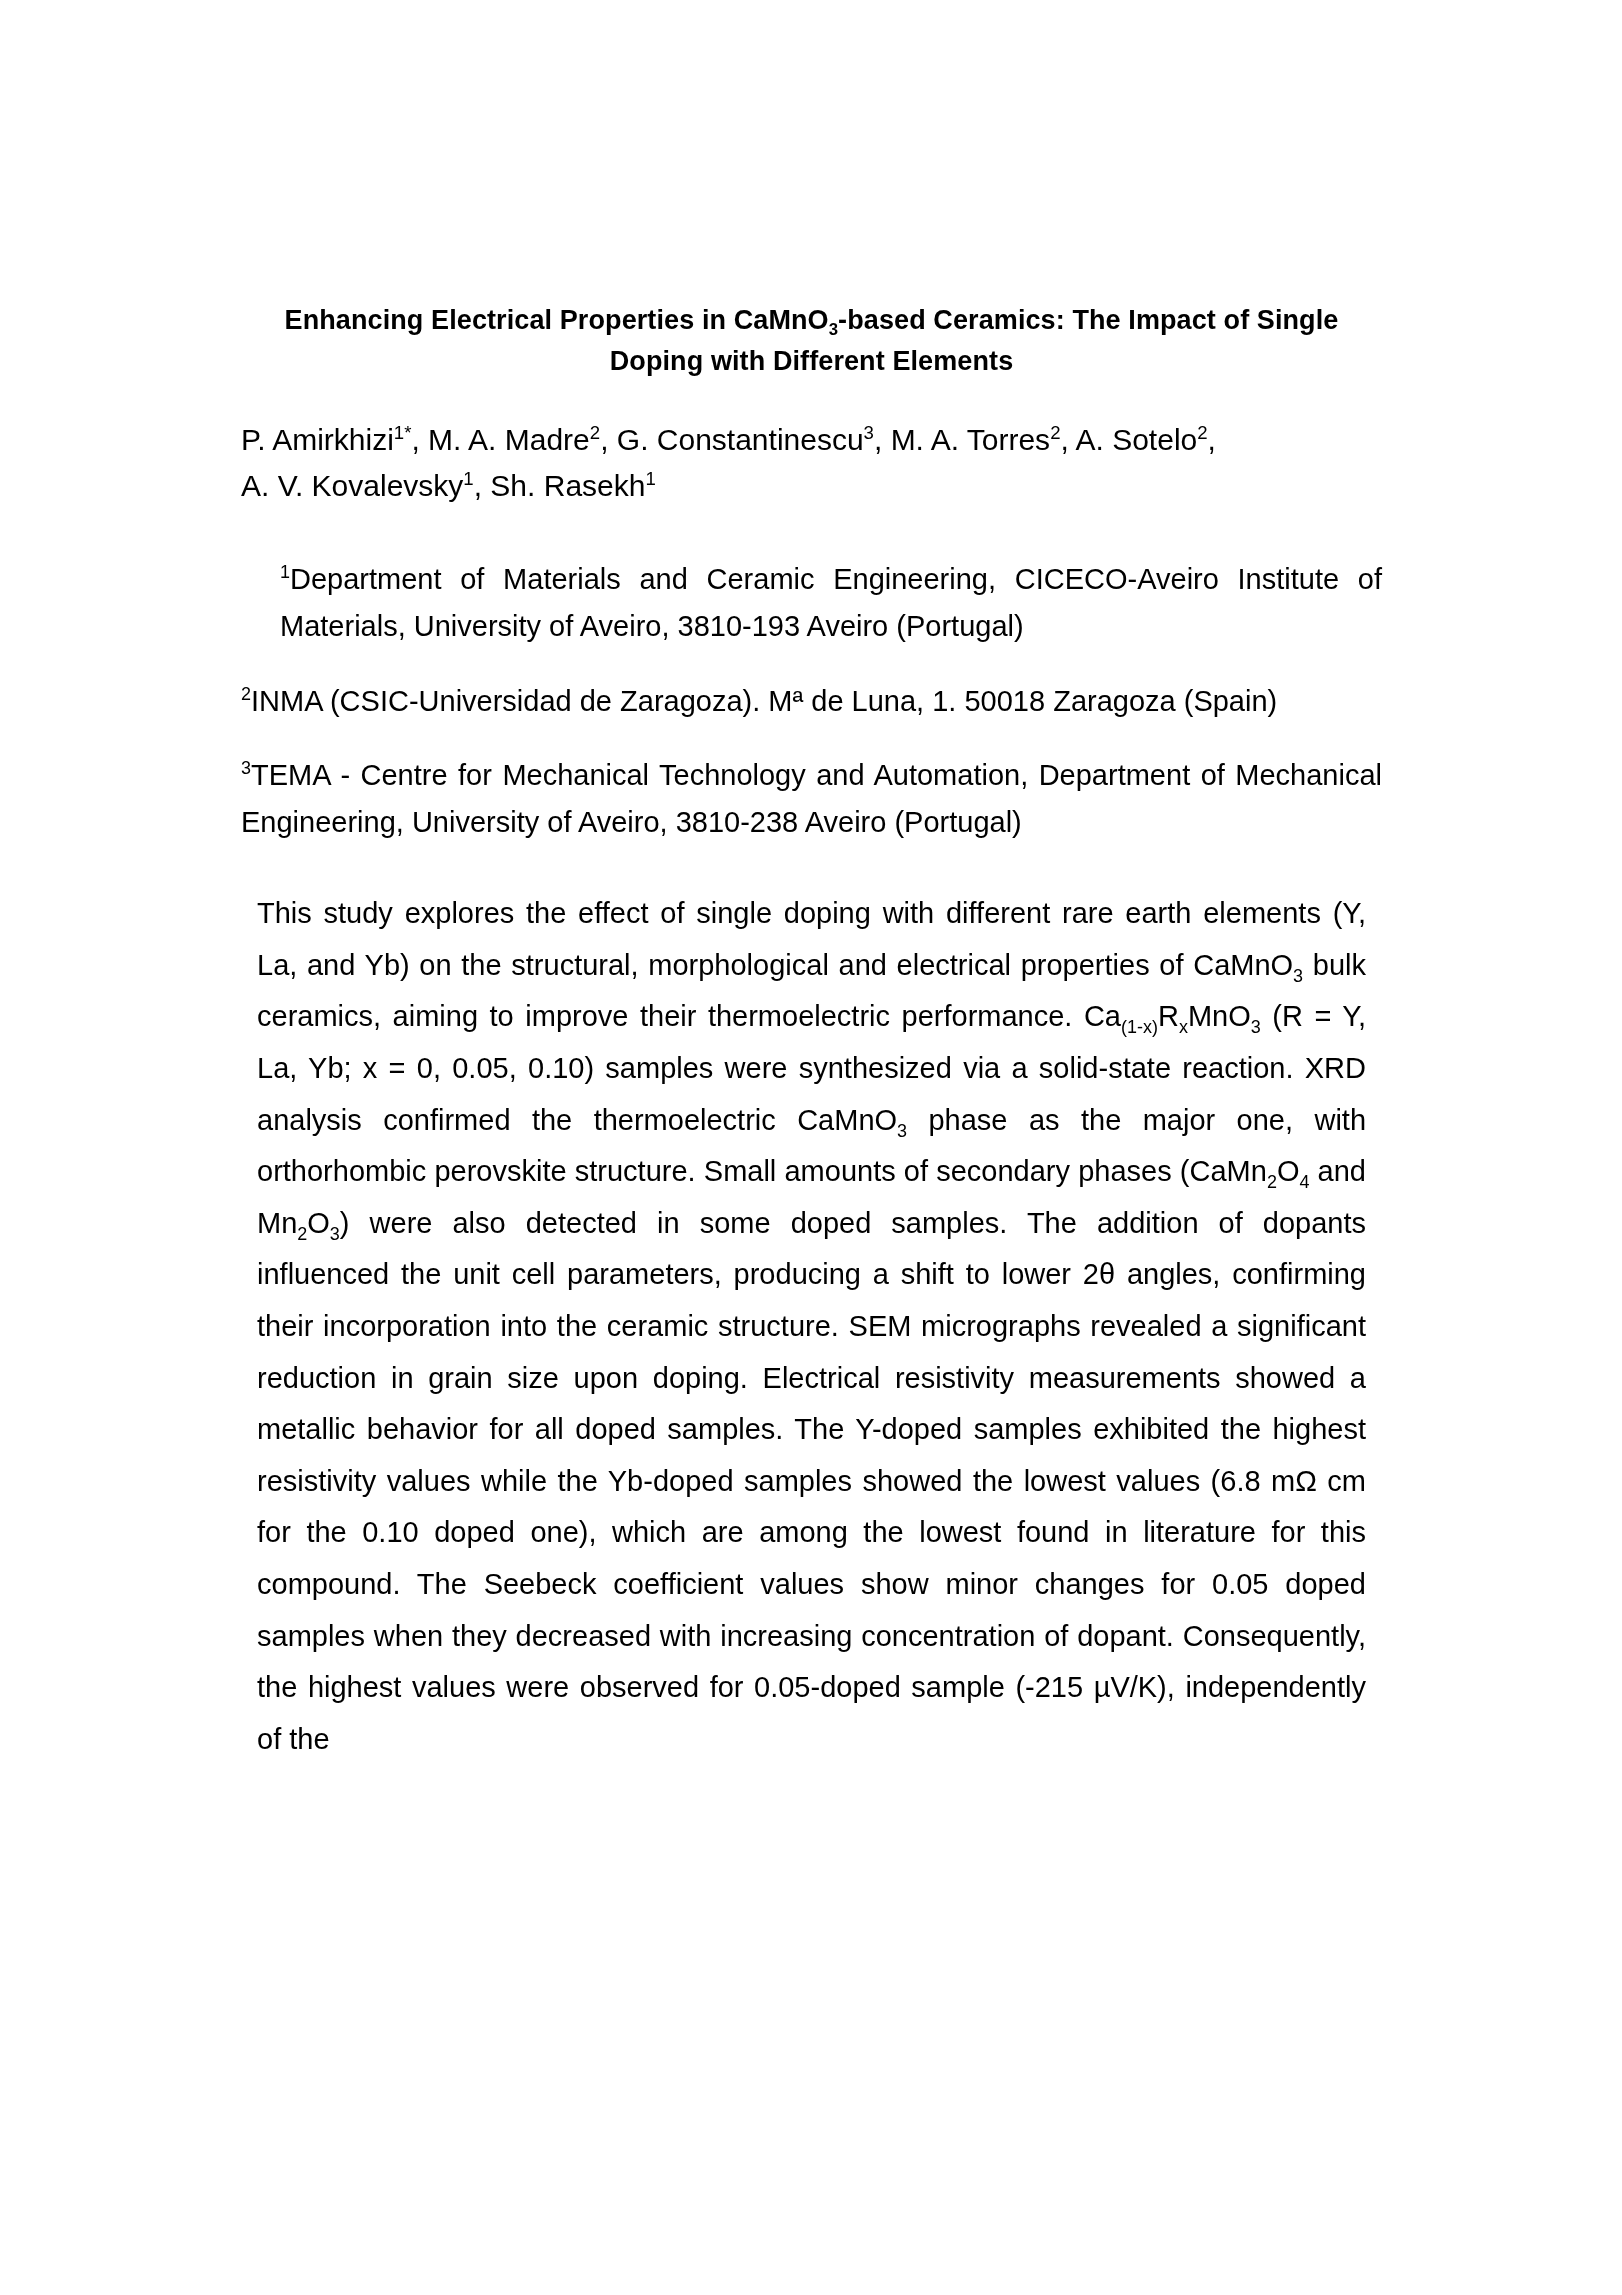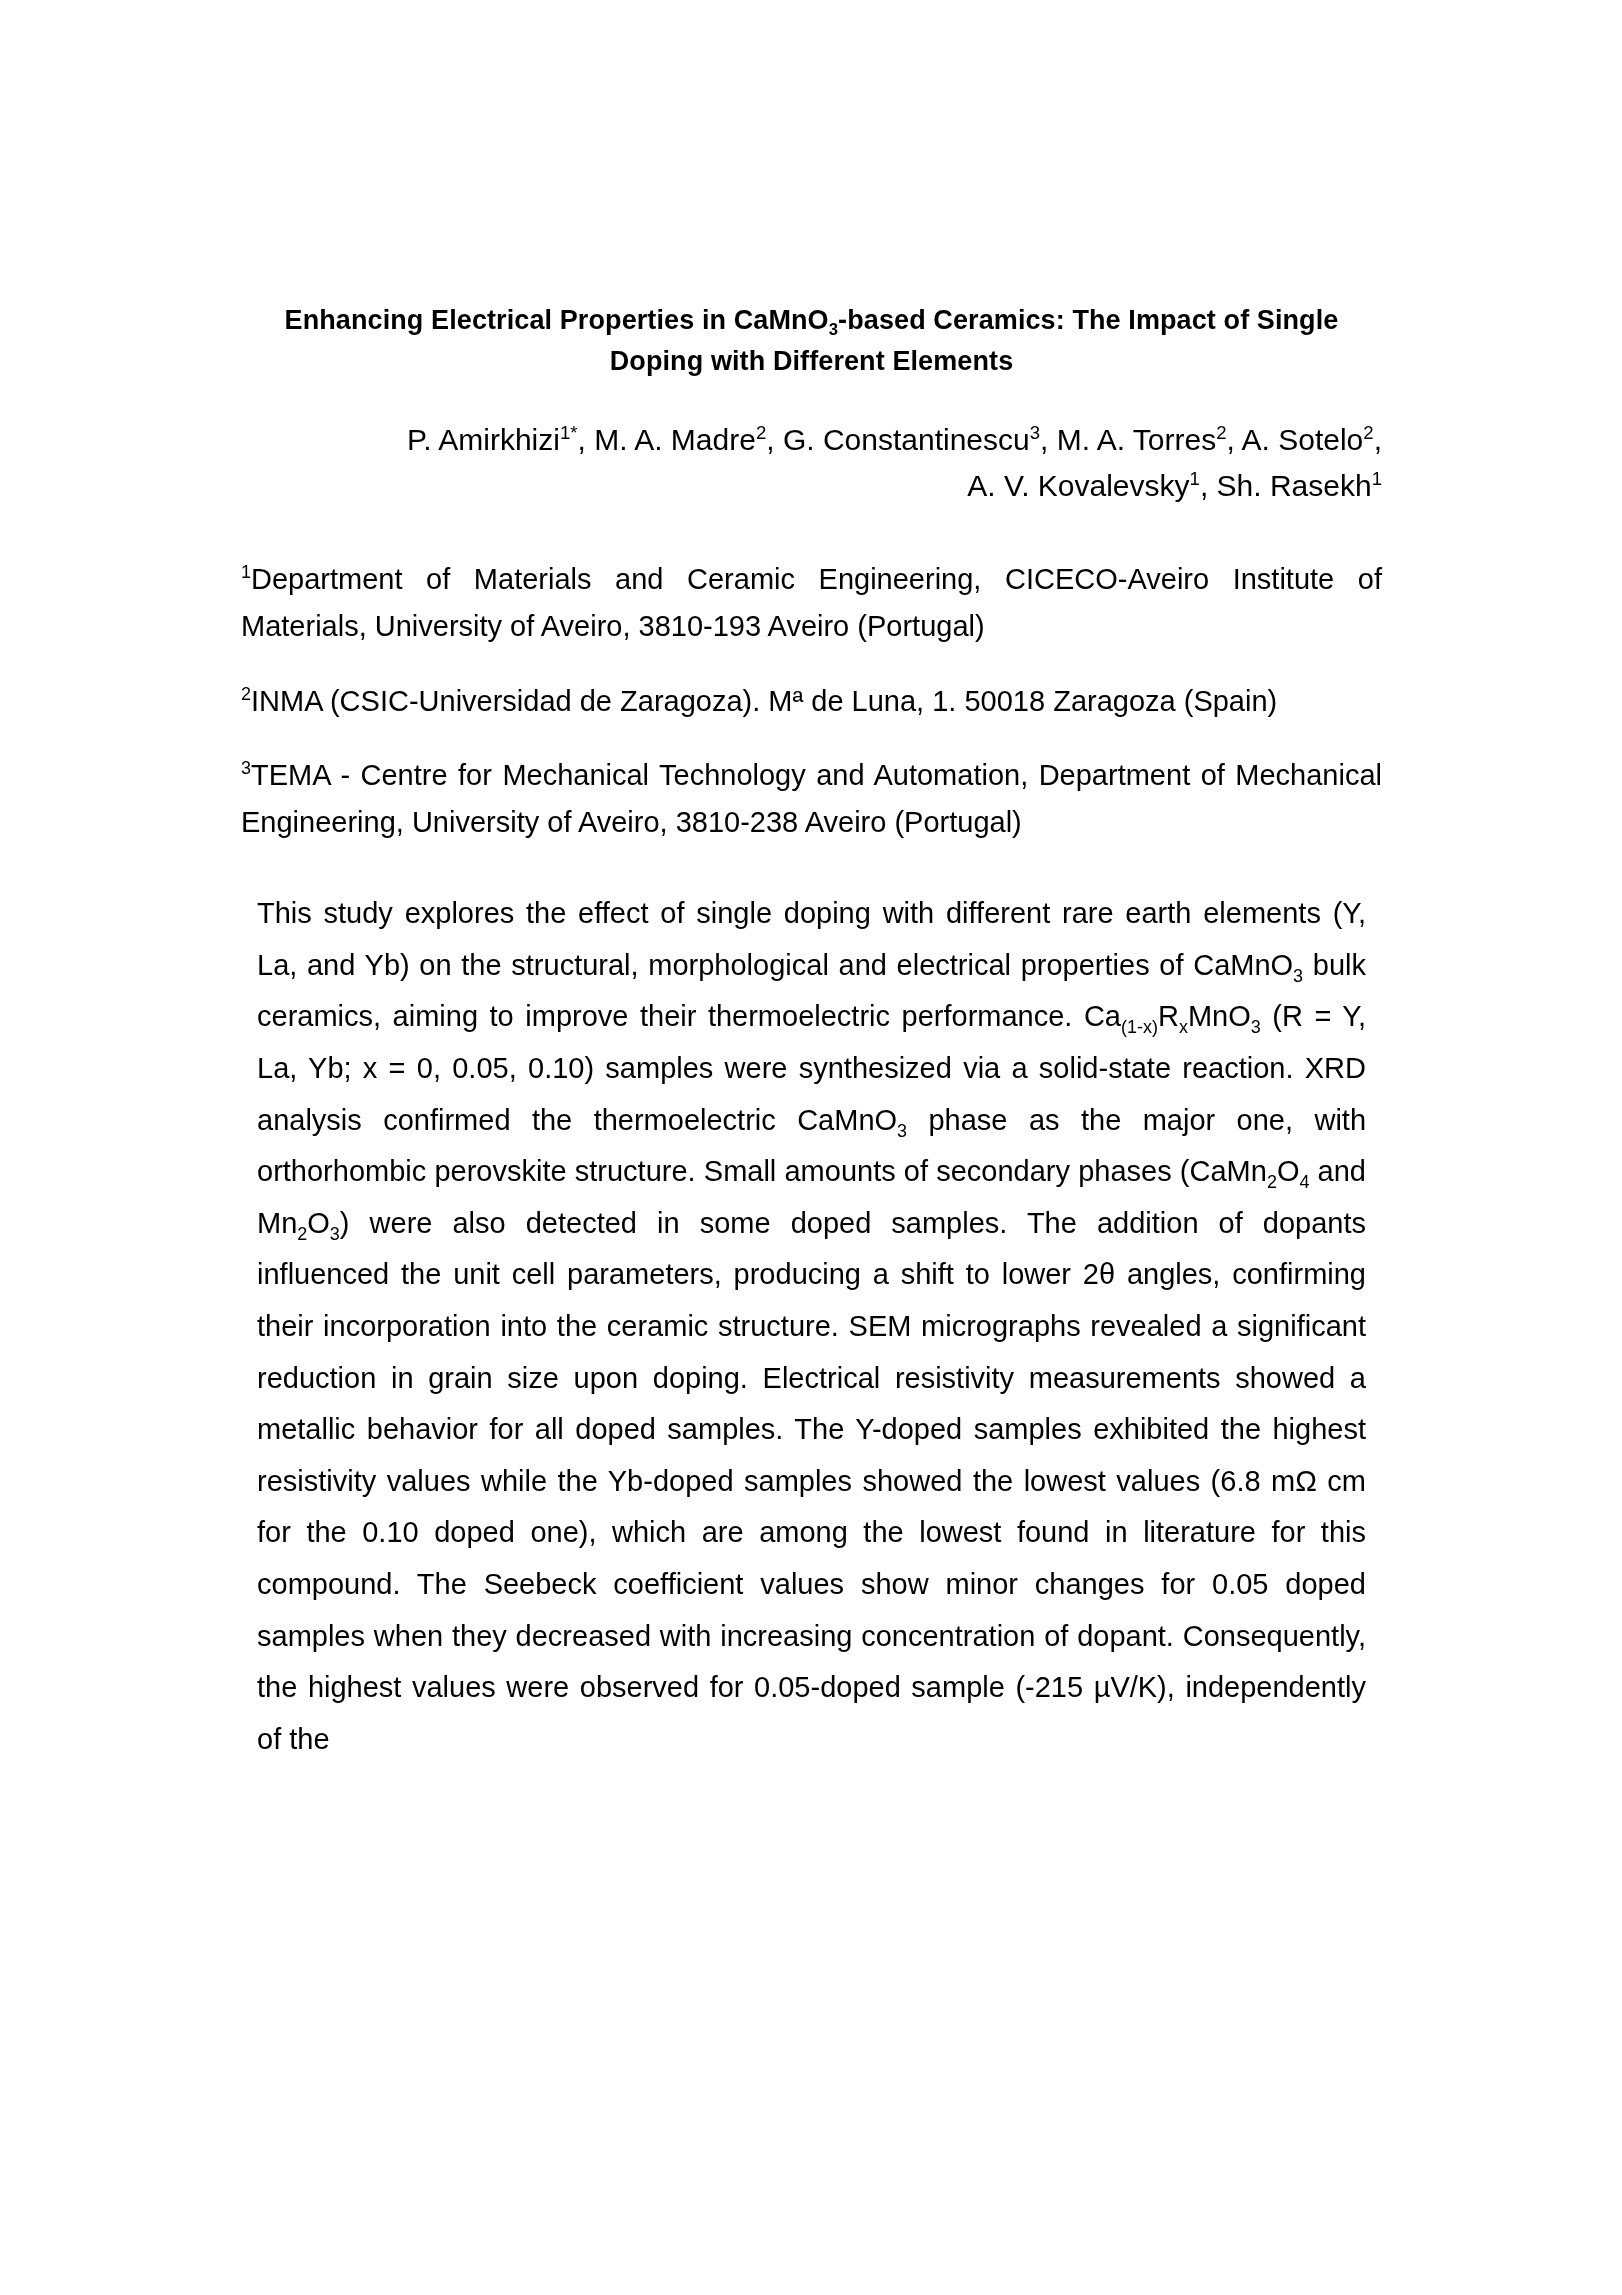--- a/index.html
+++ b/index.html
@@ -36,37 +36,38 @@
     text-align: center;
     margin: 0;
     padding-top: 300px;
     letter-spacing: 0.1px;
   }
   
   .authors {
     font-size: 30px;
     font-weight: normal;
     line-height: 1.52;
-    text-align: right;
+    text-align: left;
     margin: 0;
     padding-top: 35px;
   }
   
   .affiliation {
     font-size: 29px;
     line-height: 1.62;
     text-align: justify;
     text-align-last: left;
     margin: 0;
     padding-top: 27.5px;
     -webkit-hyphens: none;
     hyphens: none;
   }
   .affiliation.first {
     padding-top: 48px;
+    margin-left: 39px;
   }
   
   .section-heading {
     font-size: 29px;
     font-weight: bold;
     line-height: 1.5;
     margin: 0;
     padding-top: 103px;
     text-align: left;
   }

